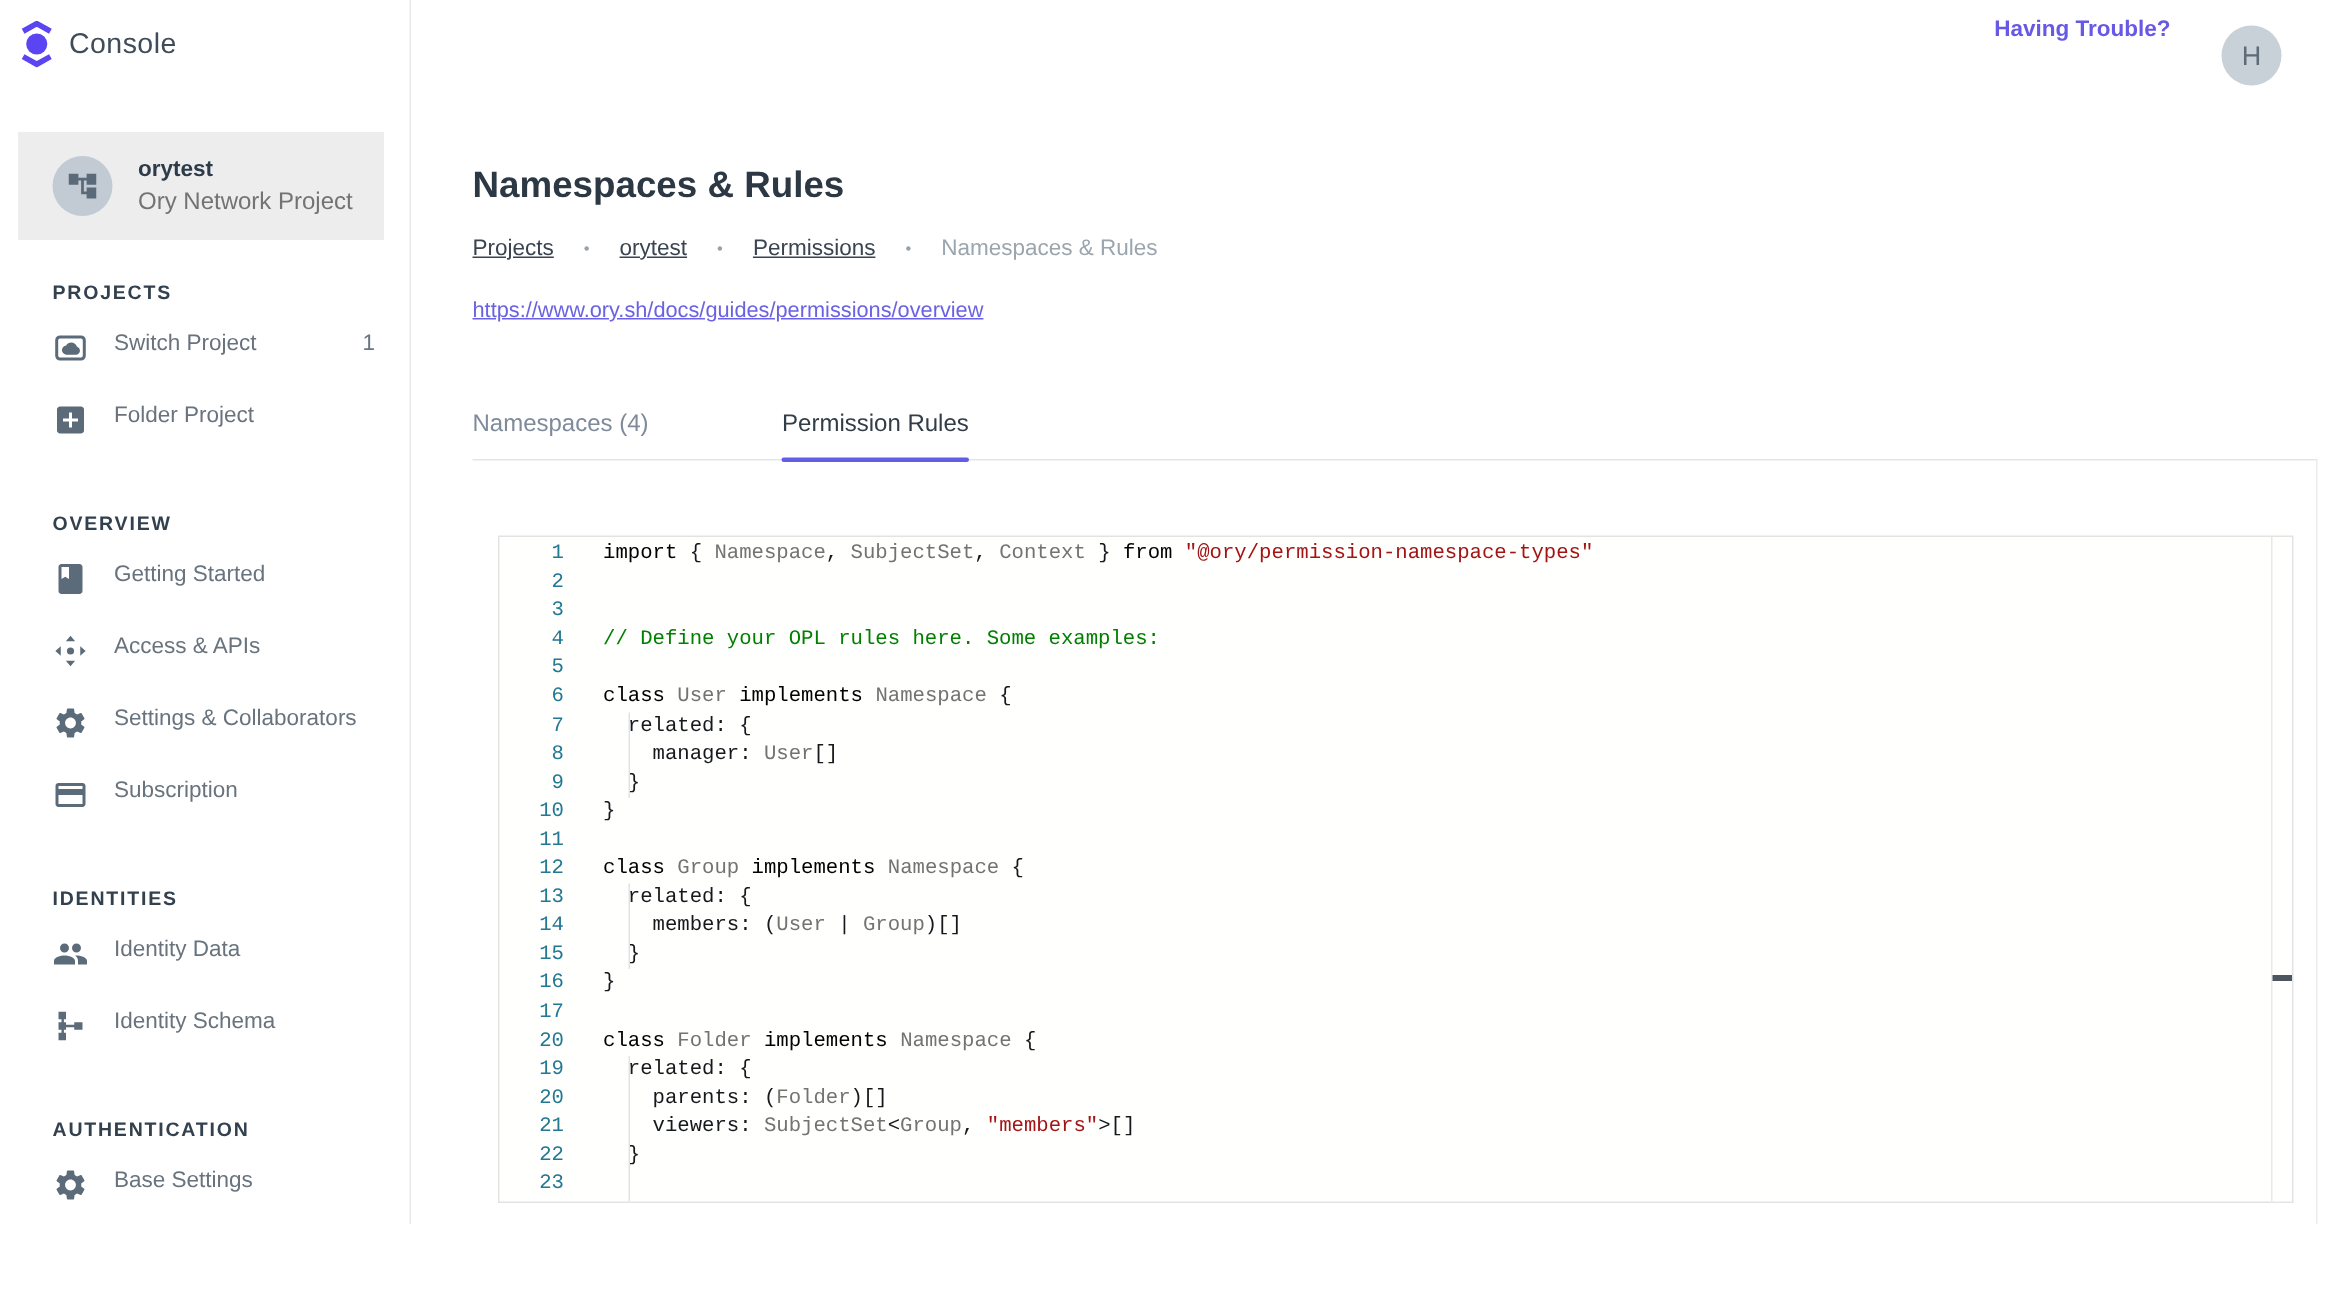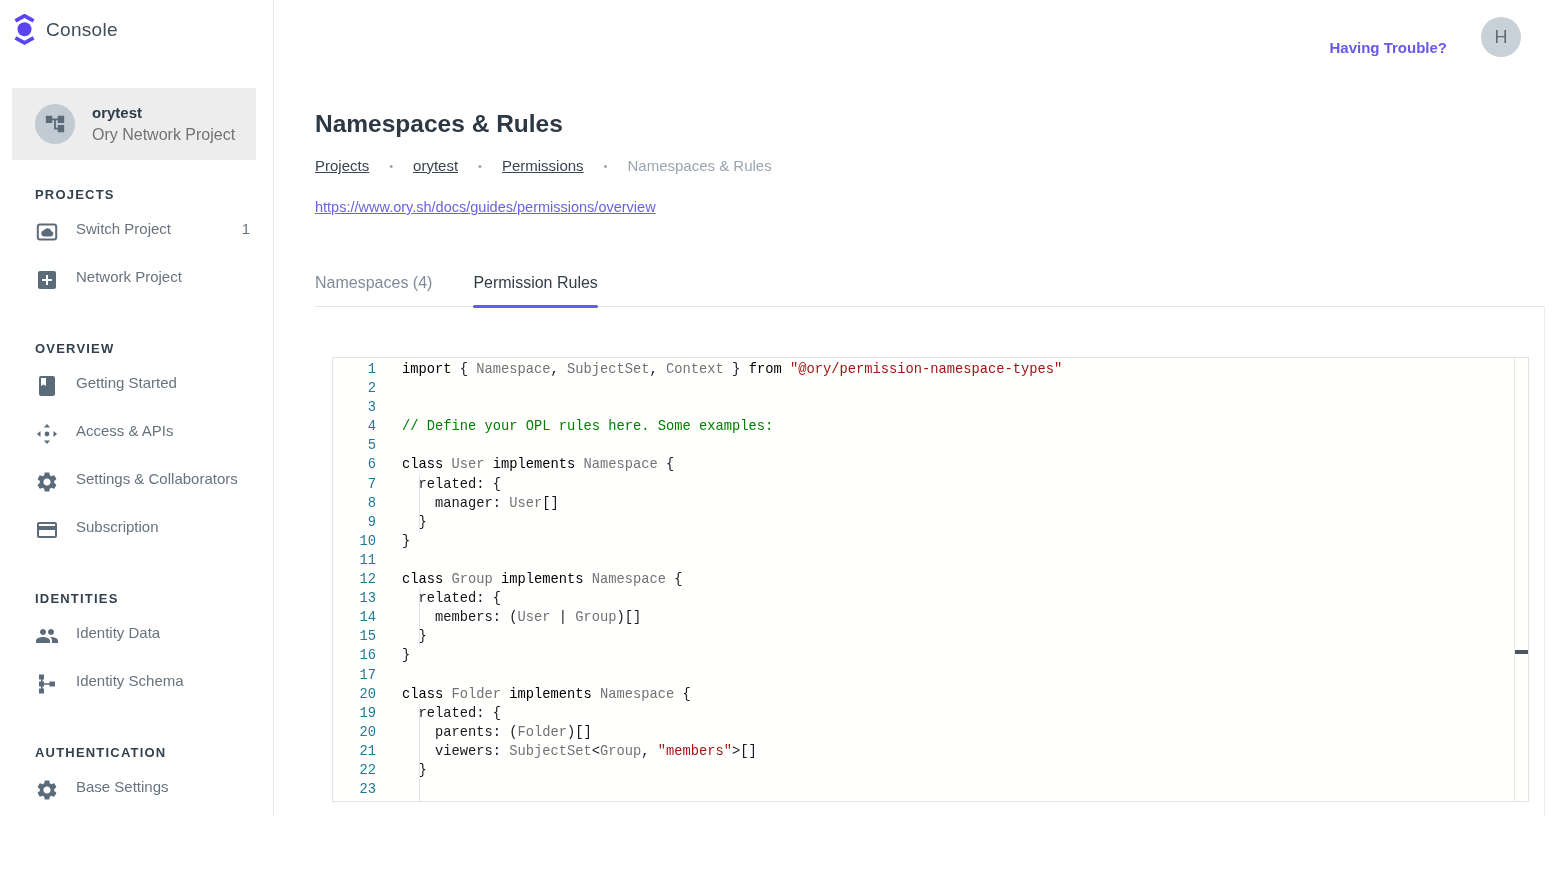--- a/index.html
+++ b/index.html
@@ -28,37 +28,37 @@
   .side-nav .first { margin-top:0; }
   .side-items { margin-top:10px; }
   .side-item { height:48px; display:flex; align-items:flex-start; padding:0 6px 0 23px;
                margin:0 0 0 12px; width:244px; cursor:pointer; }
   .side-item .ic { width:24px; height:24px; color:#5c6b7a; flex:0 0 24px; }
   .side-item .ic svg { width:24px; height:24px; display:block; }
   .side-item .lbl { margin-left:17px; font-size:15px; color:#68737e; }
   .side-item .badge { margin-left:auto; font-size:15px; color:#6b7683; }
 
   
-  .trouble-link { position:absolute; top:39px; right:109px; font-size:15px; font-weight:700;
+  .trouble-link { position:absolute; top:11px; right:109px; font-size:15px; font-weight:700;
                   color:#6759e5; text-decoration:none; cursor:pointer; }
   .user-avatar { position:absolute; top:17px; left:1481px; width:40px; height:40px; border-radius:50%;
                  background:#c8d1d8; color:#5f6b76; font-size:18px; display:flex;
                  align-items:center; justify-content:center; cursor:pointer; }
 
   
   .page-title { position:absolute; left:315px; top:110px; font-size:24.5px; font-weight:700; color:#2c3844; }
   .breadcrumb { position:absolute; left:315px; top:157px; font-size:15px; display:flex; align-items:center; }
   .crumb { color:#3a4450; text-decoration:underline; cursor:pointer; }
   .crumb.current { color:#9aa5ae; text-decoration:none; cursor:default; }
   .crumb-dot { color:#97a1aa; font-size:11px; margin:0 20px; }
   .doc-link { position:absolute; left:315px; top:199px; font-size:14.5px; color:#6a62e2;
               text-decoration:underline; cursor:pointer; }
 
   .tabs { position:absolute; left:315px; top:262px; width:1230px; height:45px;
-          border-bottom:1px solid #e3e5e8; display:flex; }
+          border-bottom:1px solid #e3e5e8; display:flex;gap:48px; }
   .tab { position:relative; height:45px; line-height:42px; font-size:16px; color:#7f8b9a;
          margin-right:41px; cursor:pointer; }
   .tab.active { color:#333d47; }
   .tab.active::after { content:""; position:absolute; left:0; right:0; bottom:-1px; height:3px;
                        background:#635ce6; border-radius:2px; }
 
   .panel { position:absolute; left:315px; top:307px; width:1230px; height:561px;
            border-right:1px solid #ececf0; border-bottom:1px solid #e4e4ea; }
 
   
@@ -119,21 +119,21 @@
             </span>
             <span class="lbl">Switch Project</span>
             <span class="badge">1</span>
           </div>
           <div class="side-item">
             <span class="ic">
               <svg viewBox="0 0 24 24">
                 <path fill="currentColor" d="M19 3H5c-1.1 0-2 .9-2 2v14c0 1.1.9 2 2 2h14c1.1 0 2-.9 2-2V5c0-1.1-.9-2-2-2zm-2 10h-4v4h-2v-4H7v-2h4V7h2v4h4v2z"></path>
               </svg>
             </span>
-            <span class="lbl">Network Project</span>
+            <span class="lbl">Folder Project</span>
           </div>
         </div>
         <div class="side-heading">OVERVIEW</div>
         <div class="side-items">
           <div class="side-item">
             <span class="ic">
               <svg viewBox="0 0 24 24">
                 <path fill="currentColor" d="M18 2H6c-1.1 0-2 .9-2 2v16c0 1.1.9 2 2 2h12c1.1 0 2-.9 2-2V4c0-1.1-.9-2-2-2zM6 4h5v8l-2.5-1.5L6 12V4z"></path>
               </svg>
             </span>

